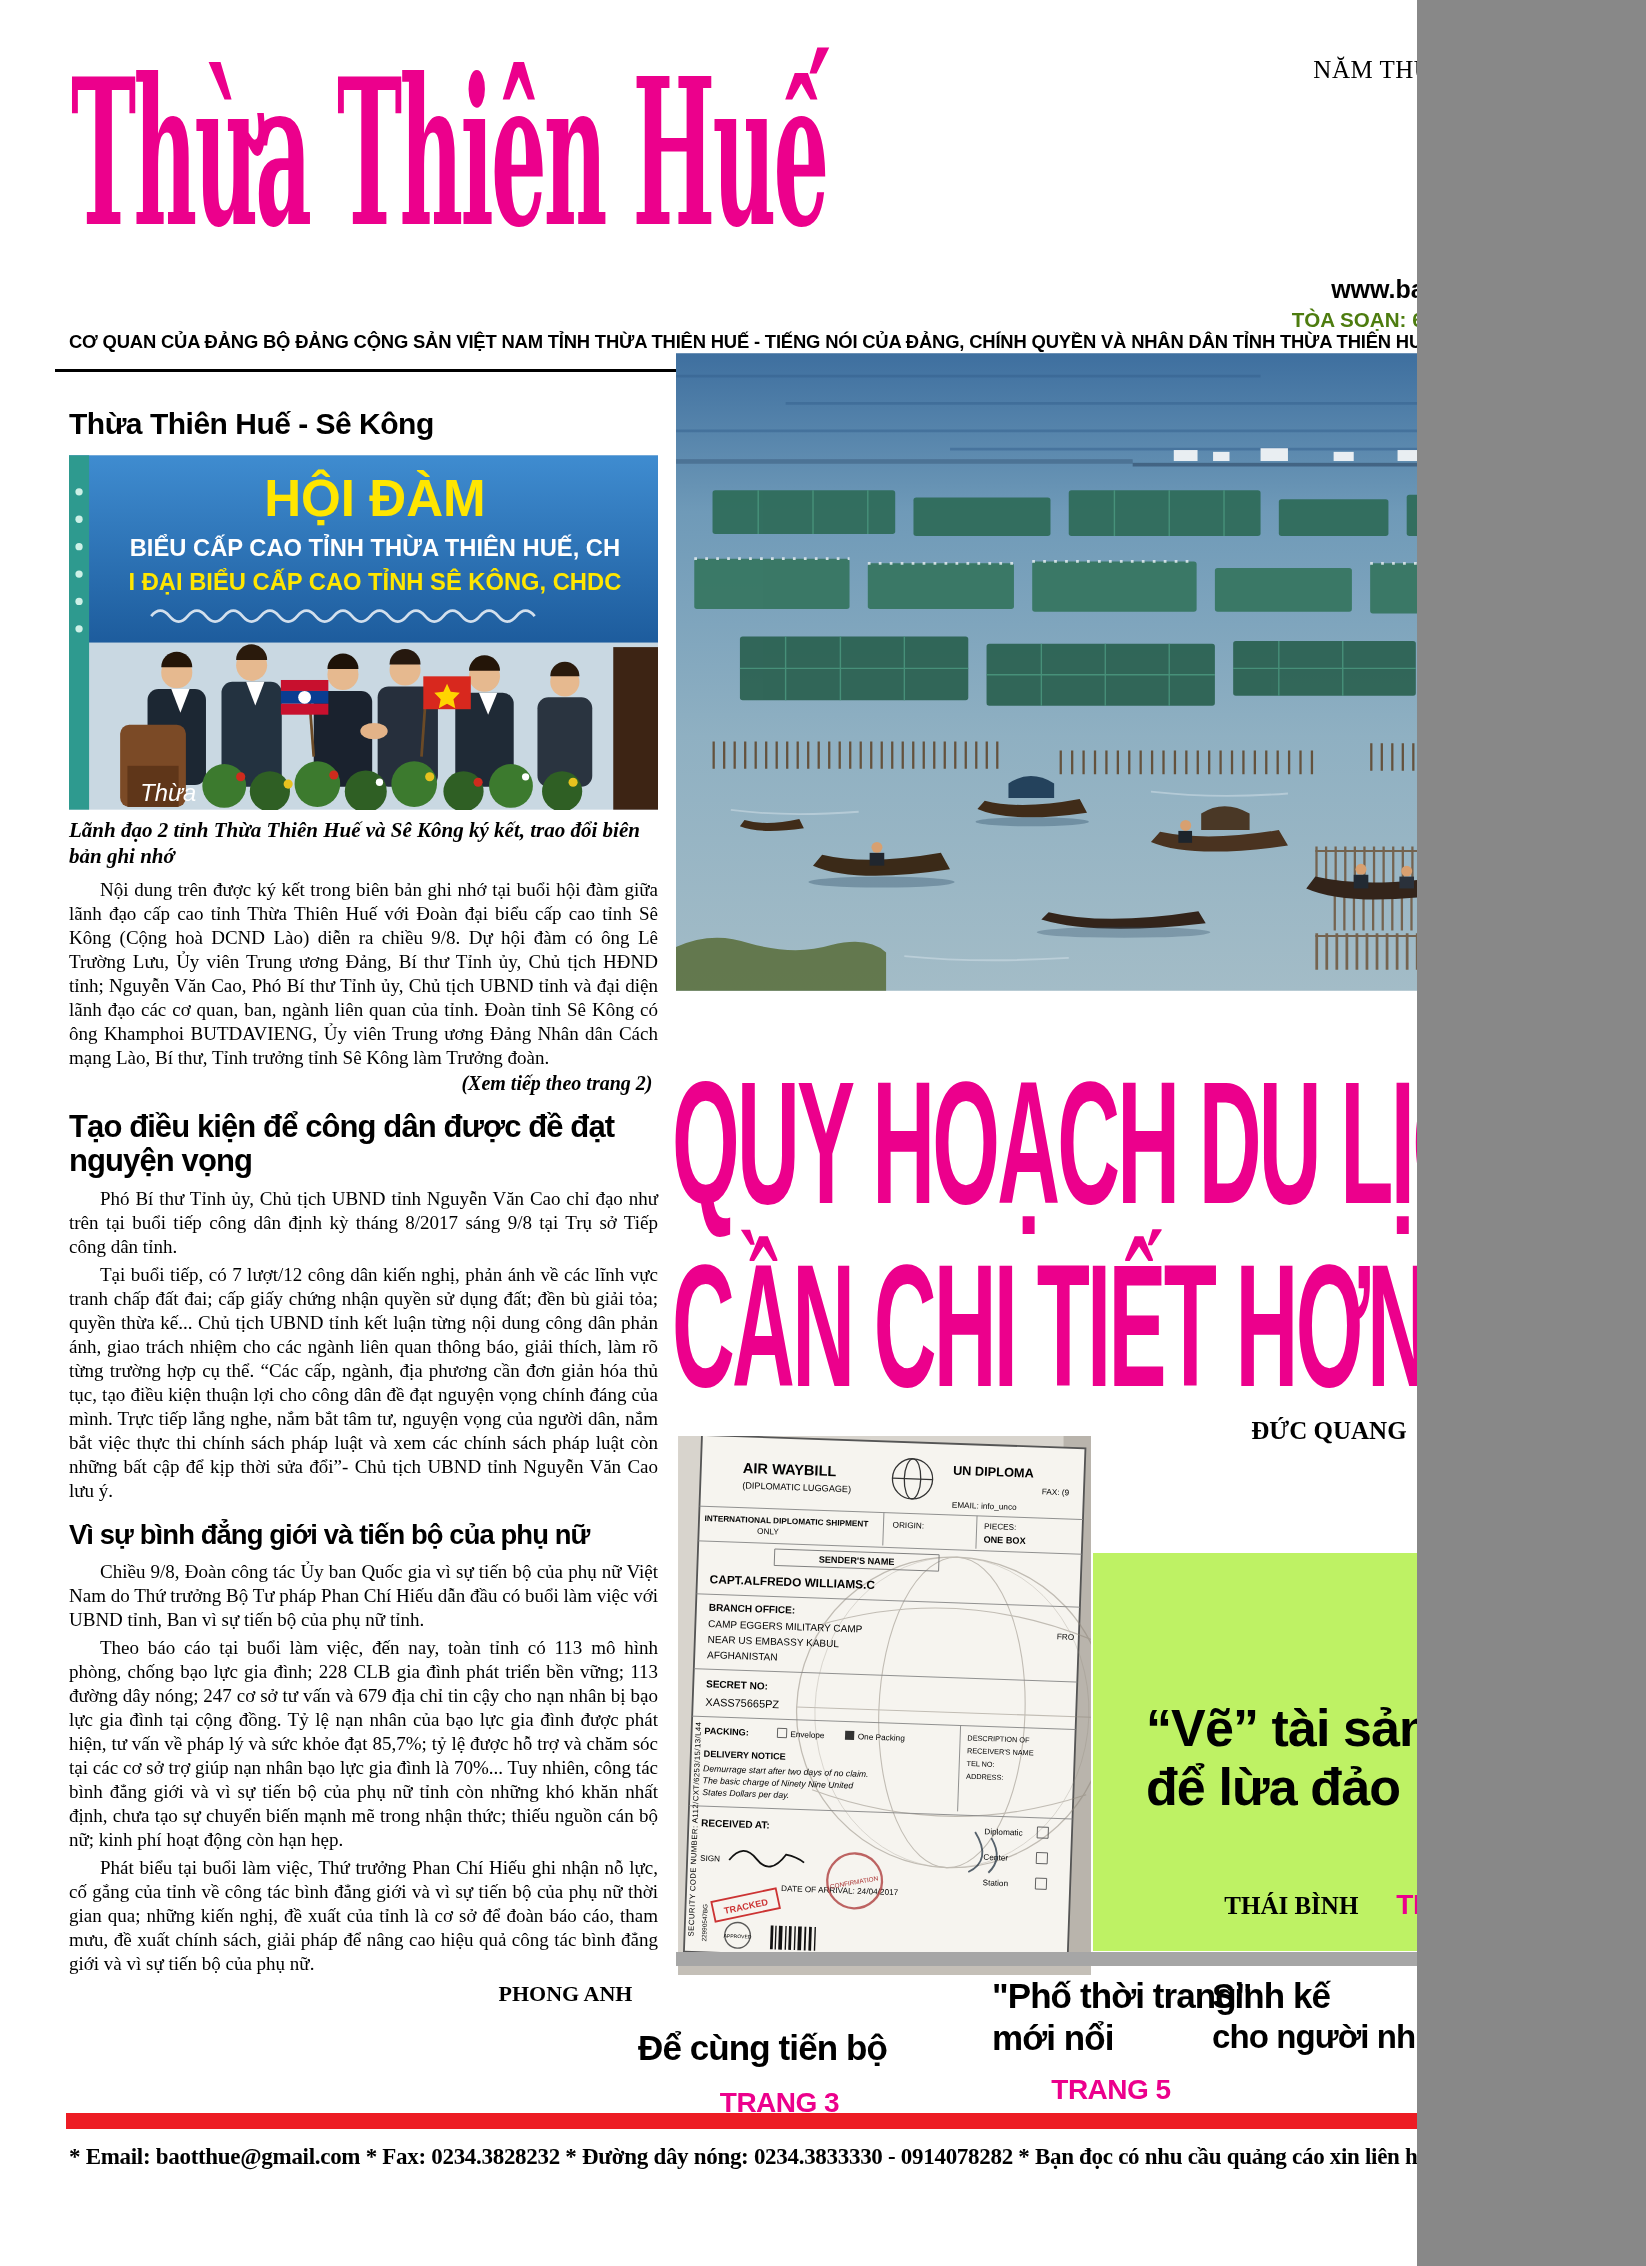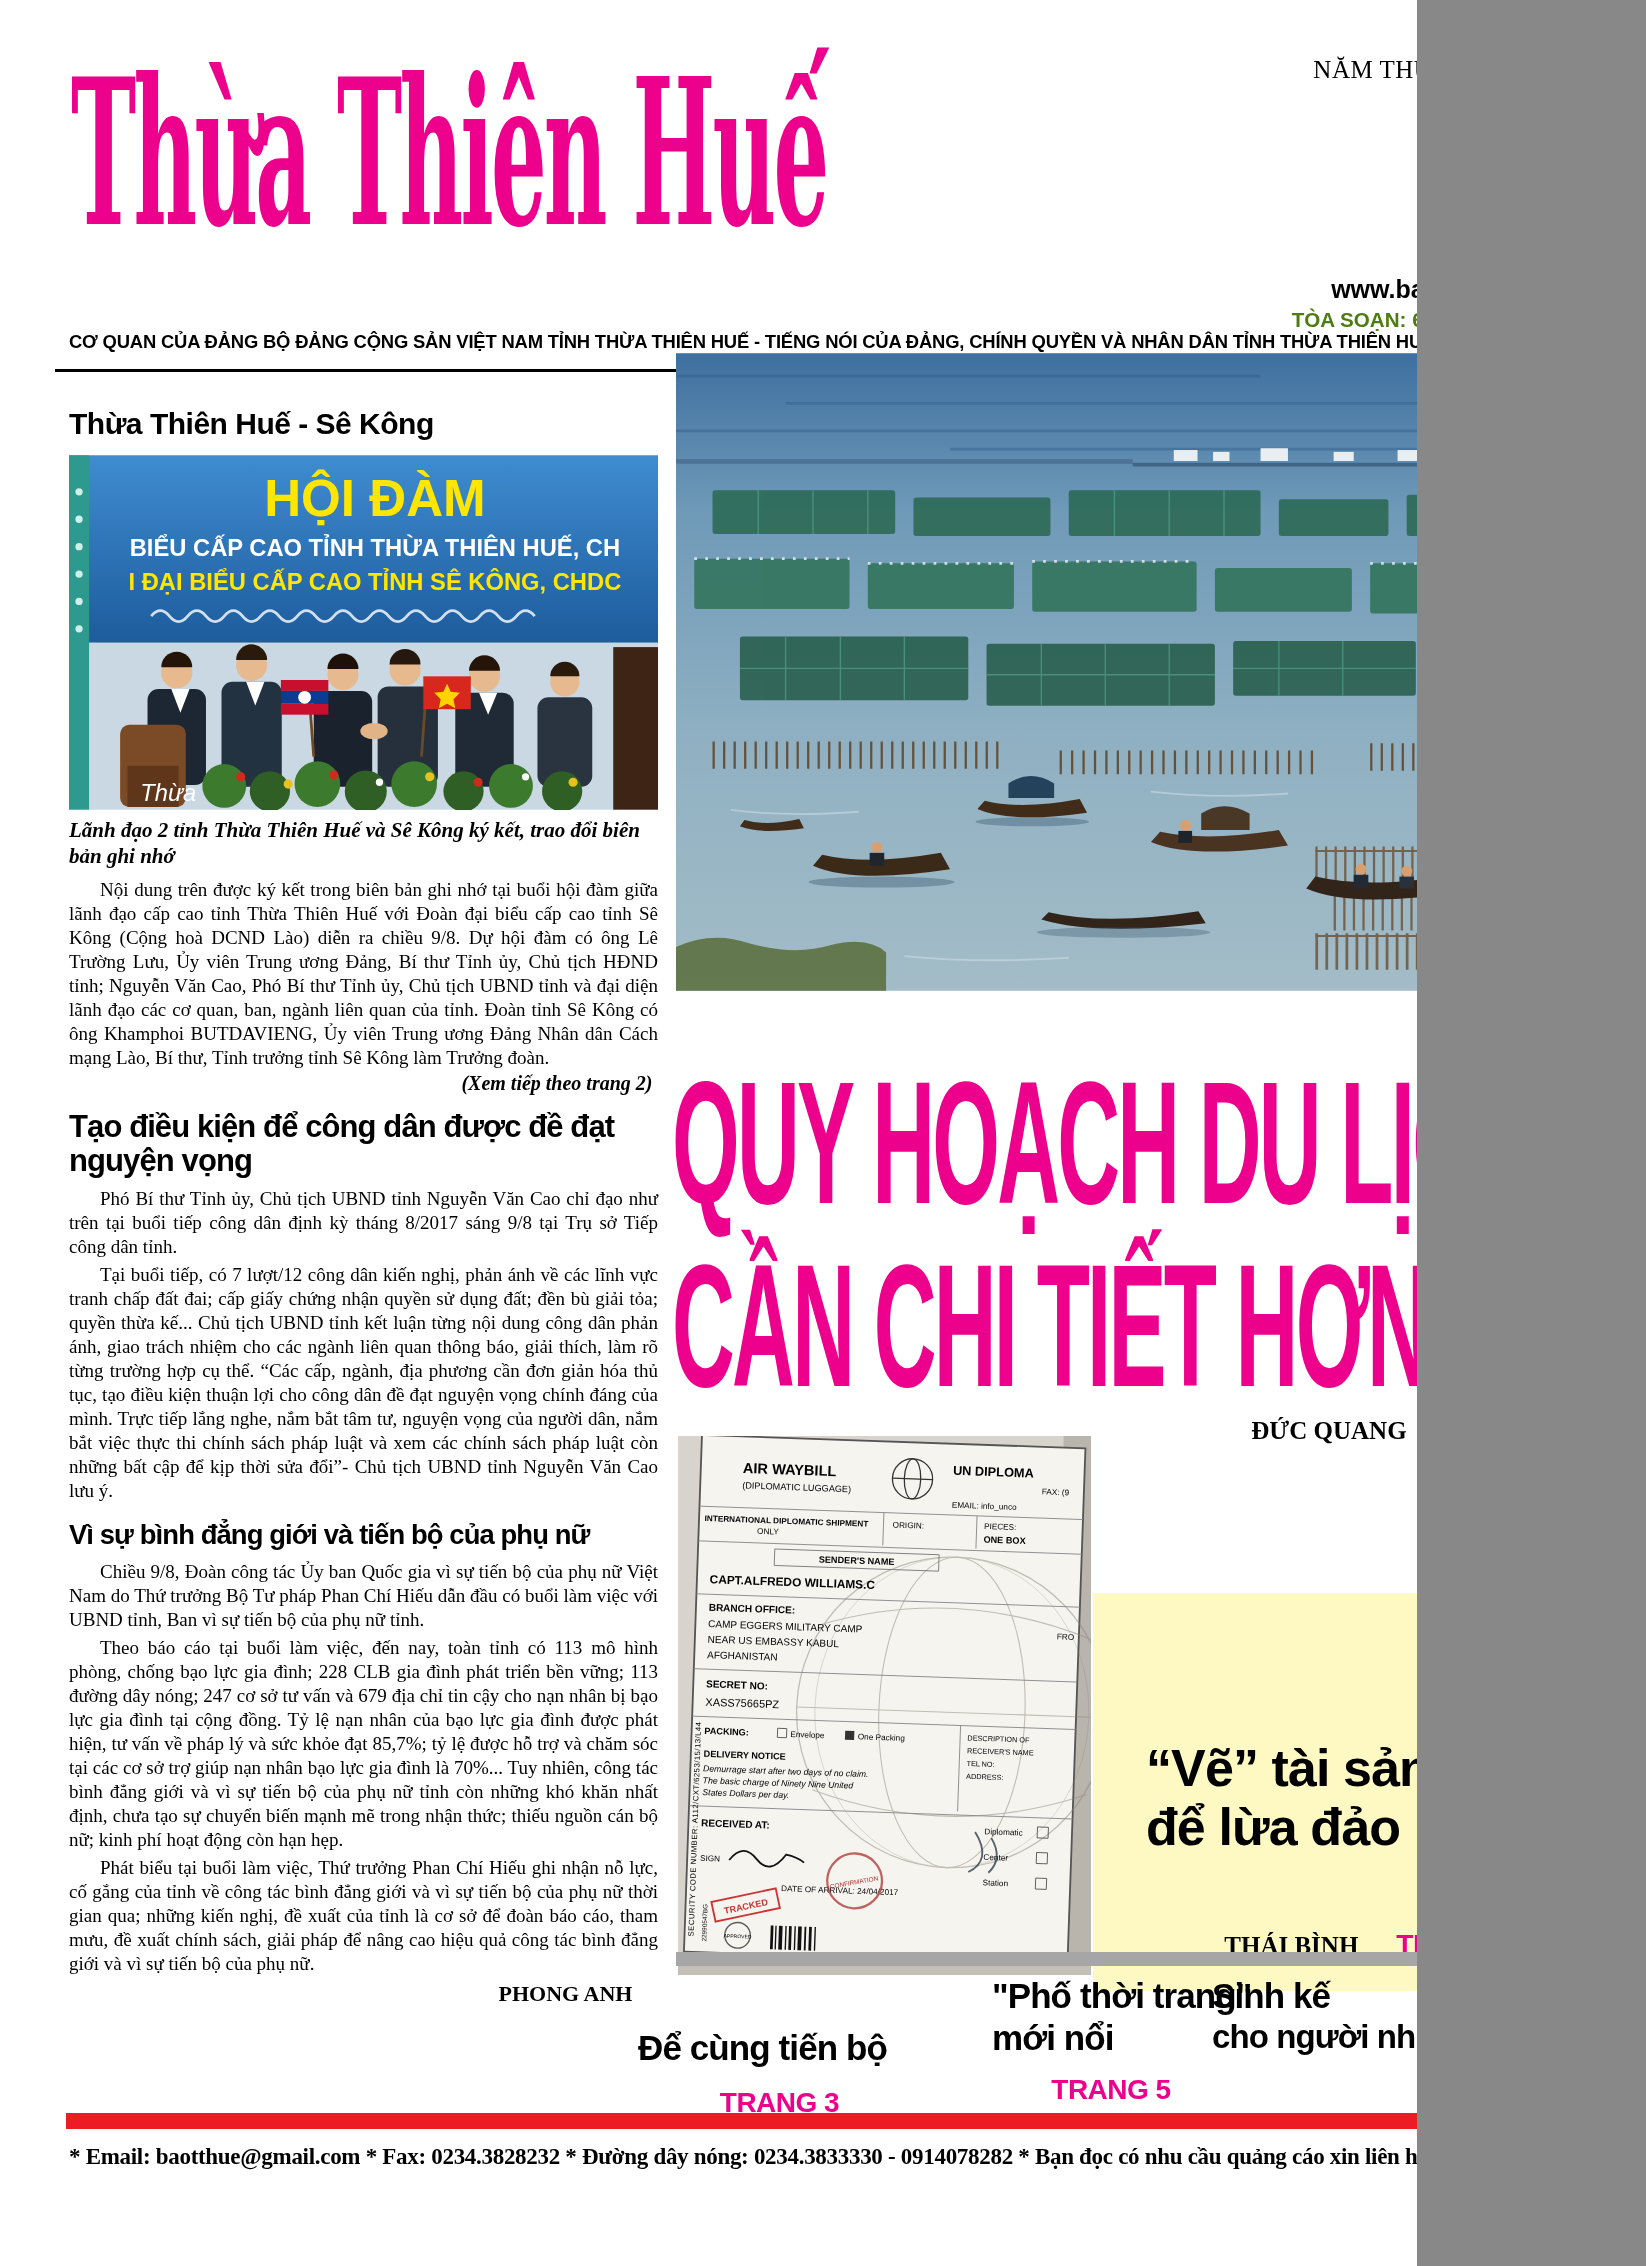--- a/index.html
+++ b/index.html
@@ -39,21 +39,21 @@
   
   #main-photo{left:676px;top:353px;width:970px;height:638px;line-height:0;}
   #main-caption{left:676px;top:1000px;width:955px;text-align:center;
      font-family:"Liberation Serif",serif;font-weight:bold;font-style:italic;font-size:22px;}
   .feat-line{color:#ec008c;font-weight:bold;font-size:174px;line-height:1;
      letter-spacing:-5.5px;white-space:nowrap;transform:scaleX(.50);transform-origin:0 0;}
   #feat-byline{left:1005px;top:1414px;width:559px;text-align:right;}
   .auth{font-family:"Liberation Serif",serif;font-weight:bold;font-size:25px;vertical-align:baseline;}
   .pageref{color:#ec008c;font-weight:bold;font-size:28px;margin-left:38px;letter-spacing:-0.5px;}
   
-  #fraud-panel{left:1093px;top:1553px;width:554px;height:398px;background:#fef9c3;margin-top:40px;}
+  #fraud-panel{left:1093px;top:1553px;width:554px;height:398px;background:#bef264;}
   #fraud-head{position:absolute;left:53px;top:146px;font-weight:bold;font-size:52px;
      line-height:1.14;letter-spacing:-0.9px;}
   #fraud-byline{position:absolute;left:0;top:336px;width:100%;text-align:center;}
   #waybill-photo{left:678px;top:1436px;width:413px;height:539px;line-height:0;}
   
   #grey-bar{left:676px;top:1952px;width:970px;height:13.7px;background:#a6a6a6;}
   .teaser-title{font-weight:bold;font-size:35px;line-height:1.2;letter-spacing:-0.9px;white-space:nowrap;}
   .teaser-ref{color:#ec008c;font-weight:bold;font-size:28px;letter-spacing:-0.5px;}
   #red-bar{left:66px;top:2113px;width:1581px;height:15.5px;background:#ed1c24;}
   #footer-line{left:69px;top:2144px;width:1578px;font-family:"Liberation Serif",serif;

